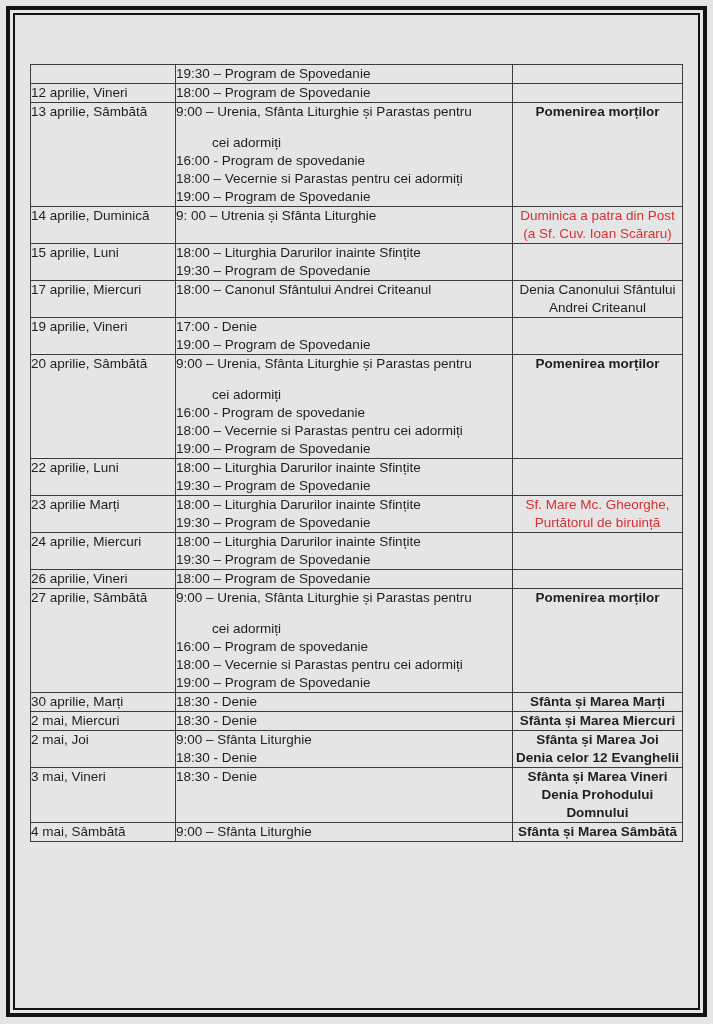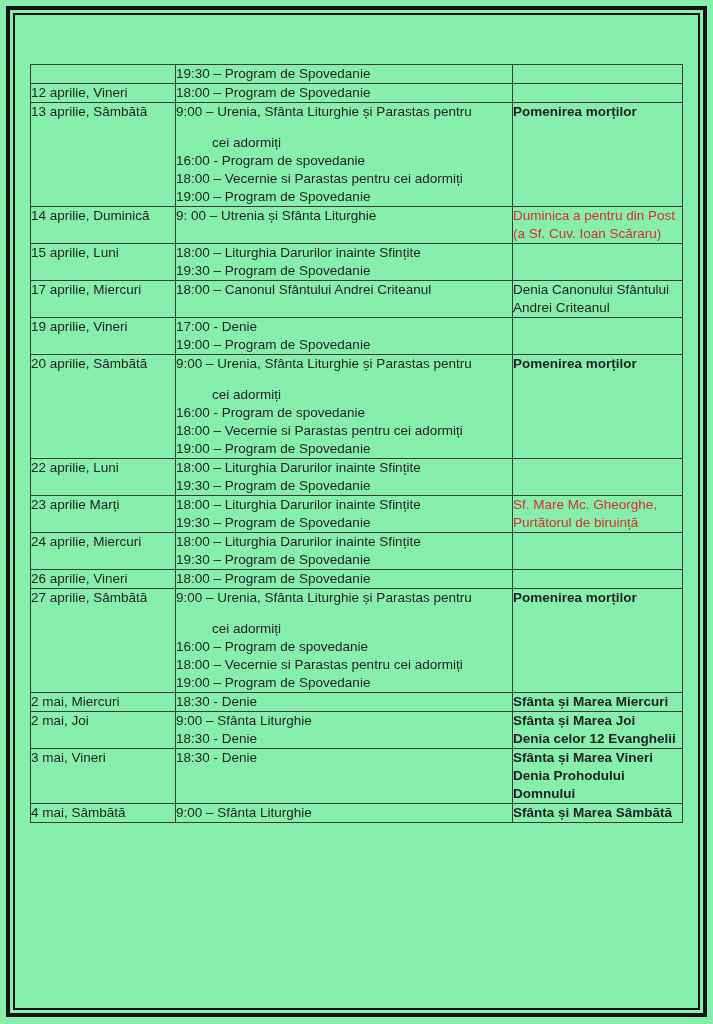--- a/index.html
+++ b/index.html
@@ -6,21 +6,21 @@
     margin: 0;
     padding: 0;
     background: #ffffff;
     font-family: "Liberation Sans", sans-serif;
     color: #1f1f1f;
   }
   .page {
     position: relative;
     width: 713px;
     height: 1024px;
-    background: #86efac;
+    background: #e5e5e5;
     overflow: hidden;
   }
   .frame-outer {
     position: absolute;
     left: 6px; top: 6px; right: 6px; bottom: 7px;
     border: 4px solid #141414;
     pointer-events: none;
   }
   .frame-inner {
     position: absolute;
@@ -49,20 +49,21 @@
   td.date-cell {
     padding: 1px 4px 1px 8px;
     white-space: nowrap;
     margin-left: 20px;
   }
   td.program-cell {
     padding: 1px 3px 1px 8px;
   }
   td.note-cell {
     padding: 1px 2px;
+    text-align: center;
   }
   .program-line { white-space: nowrap; }
   .program-line.indent { padding-left: 36px; margin-top: 13px; }
   .note-line { }
   .note-bold { font-weight: bold; }
   .note-red { color: #d92f2f; }
 </style>
 </head>
 <body>
 
@@ -103,21 +104,21 @@
           <td class="note-cell">
             <div class="note-line note-bold">Pomenirea morților</div>
           </td>
         </tr>
         <tr>
           <td class="date-cell">14 aprilie, Duminică</td>
           <td class="program-cell">
             <div class="program-line">9: 00 – Utrenia și Sfânta Liturghie</div>
           </td>
           <td class="note-cell">
-            <div class="note-line note-red">Duminica a pentru din Post</div>
+            <div class="note-line note-red">Duminica a patra din Post</div>
             <div class="note-line note-red">(a Sf. Cuv. Ioan Scăraru)</div>
           </td>
         </tr>
         <tr>
           <td class="date-cell">15 aprilie, Luni</td>
           <td class="program-cell">
             <div class="program-line">18:00 – Liturghia Darurilor inainte Sfințite</div>
             <div class="program-line">19:30 – Program de Spovedanie</div>
           </td>
           <td class="note-cell"></td>
@@ -191,20 +192,29 @@
           <td class="date-cell">27 aprilie, Sâmbătă</td>
           <td class="program-cell">
             <div class="program-line">9:00 – Urenia, Sfânta Liturghie și Parastas pentru</div>
             <div class="program-line indent">cei adormiți</div>
             <div class="program-line">16:00 – Program de spovedanie</div>
             <div class="program-line">18:00 – Vecernie si Parastas pentru cei adormiți</div>
             <div class="program-line">19:00 – Program de Spovedanie</div>
           </td>
           <td class="note-cell">
             <div class="note-line note-bold">Pomenirea morților</div>
+          </td>
+        </tr>
+        <tr>
+          <td class="date-cell">30 aprilie, Marți</td>
+          <td class="program-cell">
+            <div class="program-line">18:30 - Denie</div>
+          </td>
+          <td class="note-cell">
+            <div class="note-line note-bold">Sfânta și Marea Marți</div>
           </td>
         </tr>
         <tr>
           <td class="date-cell">2 mai, Miercuri</td>
           <td class="program-cell">
             <div class="program-line">18:30 - Denie</div>
           </td>
           <td class="note-cell">
             <div class="note-line note-bold">Sfânta și Marea Miercuri</div>
           </td>

